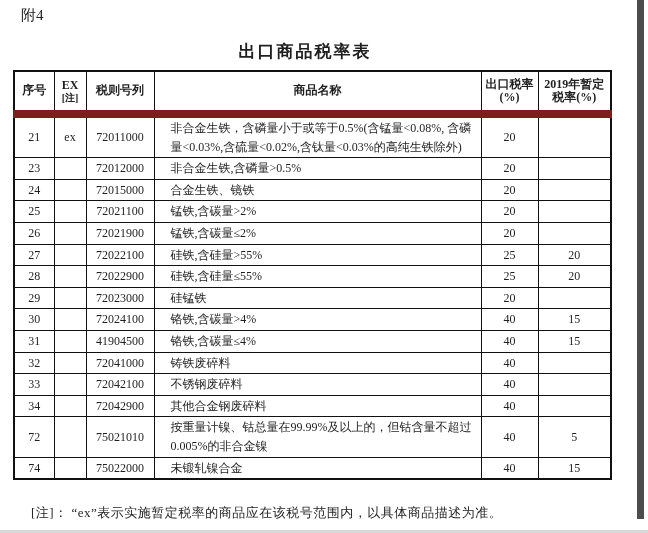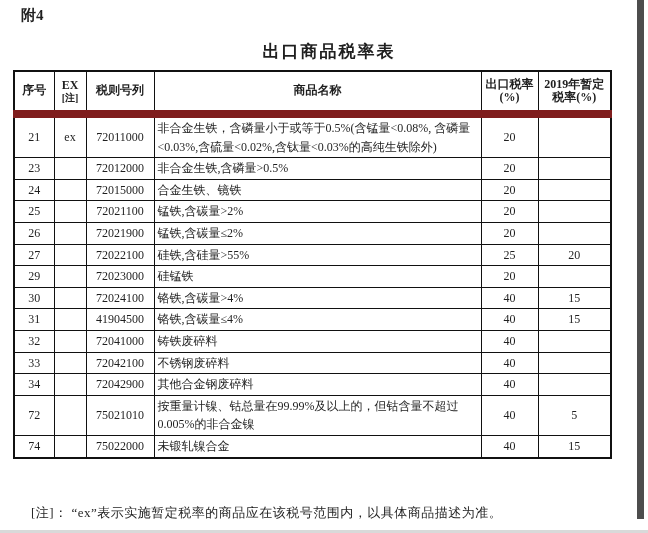--- a/index.html
+++ b/index.html
@@ -13,32 +13,31 @@
     background: #ffffff;
     font-family: "Liberation Serif", "DejaVu Serif", serif;
     color: #1f1f1f;
     overflow: hidden;
   }
   .attach-label {
     position: absolute;
     left: 21px;
     top: 6px;
     font-size: 15px;
-    font-weight: bold;
+    font-weight: normal;
   }
   .doc-title {
     position: absolute;
     left: 0;
     top: 40px;
     width: 610px;
     text-align: center;
     font-size: 17px;
     font-weight: bold;
     letter-spacing: 2px;
-    padding-left: 24px;
   }
   table.rate-table {
     position: absolute;
     left: 13px;
     top: 70px;
     width: 597px;
     border-collapse: collapse;
     table-layout: fixed;
     border: 2px solid #111111;
     font-size: 12px;
@@ -56,21 +55,21 @@
     font-weight: bold;
     height: 36px;
     border-bottom: 8px solid #7f1d1d;
     line-height: 1.3;
   }
   table.rate-table td {
     height: 17px;
   }
   table.rate-table td.name-cell {
     text-align: left;
-    padding-left: 3px;
+    padding-left: 16px;
     padding-right: 3px;
   }
   .ex-note-small {
     font-size: 10px;
     font-weight: bold;
     display: block;
     line-height: 1.1;
   }
   .ex-top {
     display: block;
@@ -186,20 +185,28 @@
   </tr>
       <tr>
     <td>27</td>
     <td></td>
     <td>72022100</td>
     <td class="name-cell">硅铁,含硅量&gt;55%</td>
     <td>25</td>
     <td>20</td>
   </tr>
       <tr>
+    <td>28</td>
+    <td></td>
+    <td>72022900</td>
+    <td class="name-cell">硅铁,含硅量≤55%</td>
+    <td>25</td>
+    <td>20</td>
+  </tr>
+      <tr>
     <td>29</td>
     <td></td>
     <td>72023000</td>
     <td class="name-cell">硅锰铁</td>
     <td>20</td>
     <td></td>
   </tr>
       <tr>
     <td>30</td>
     <td></td>

